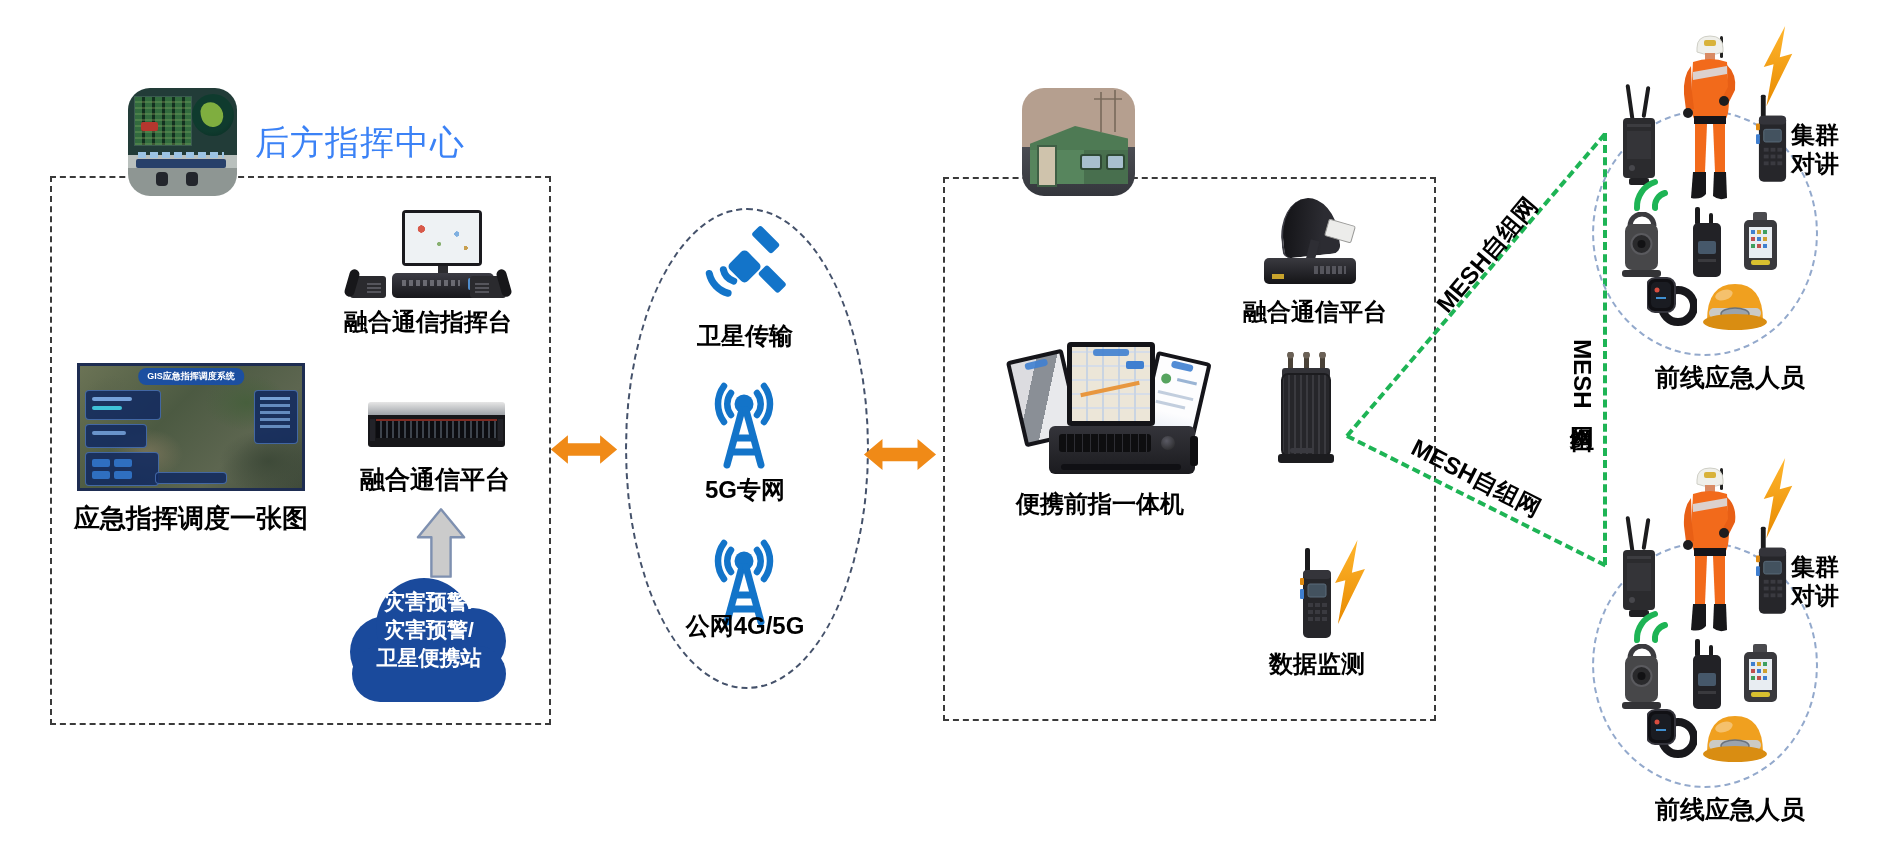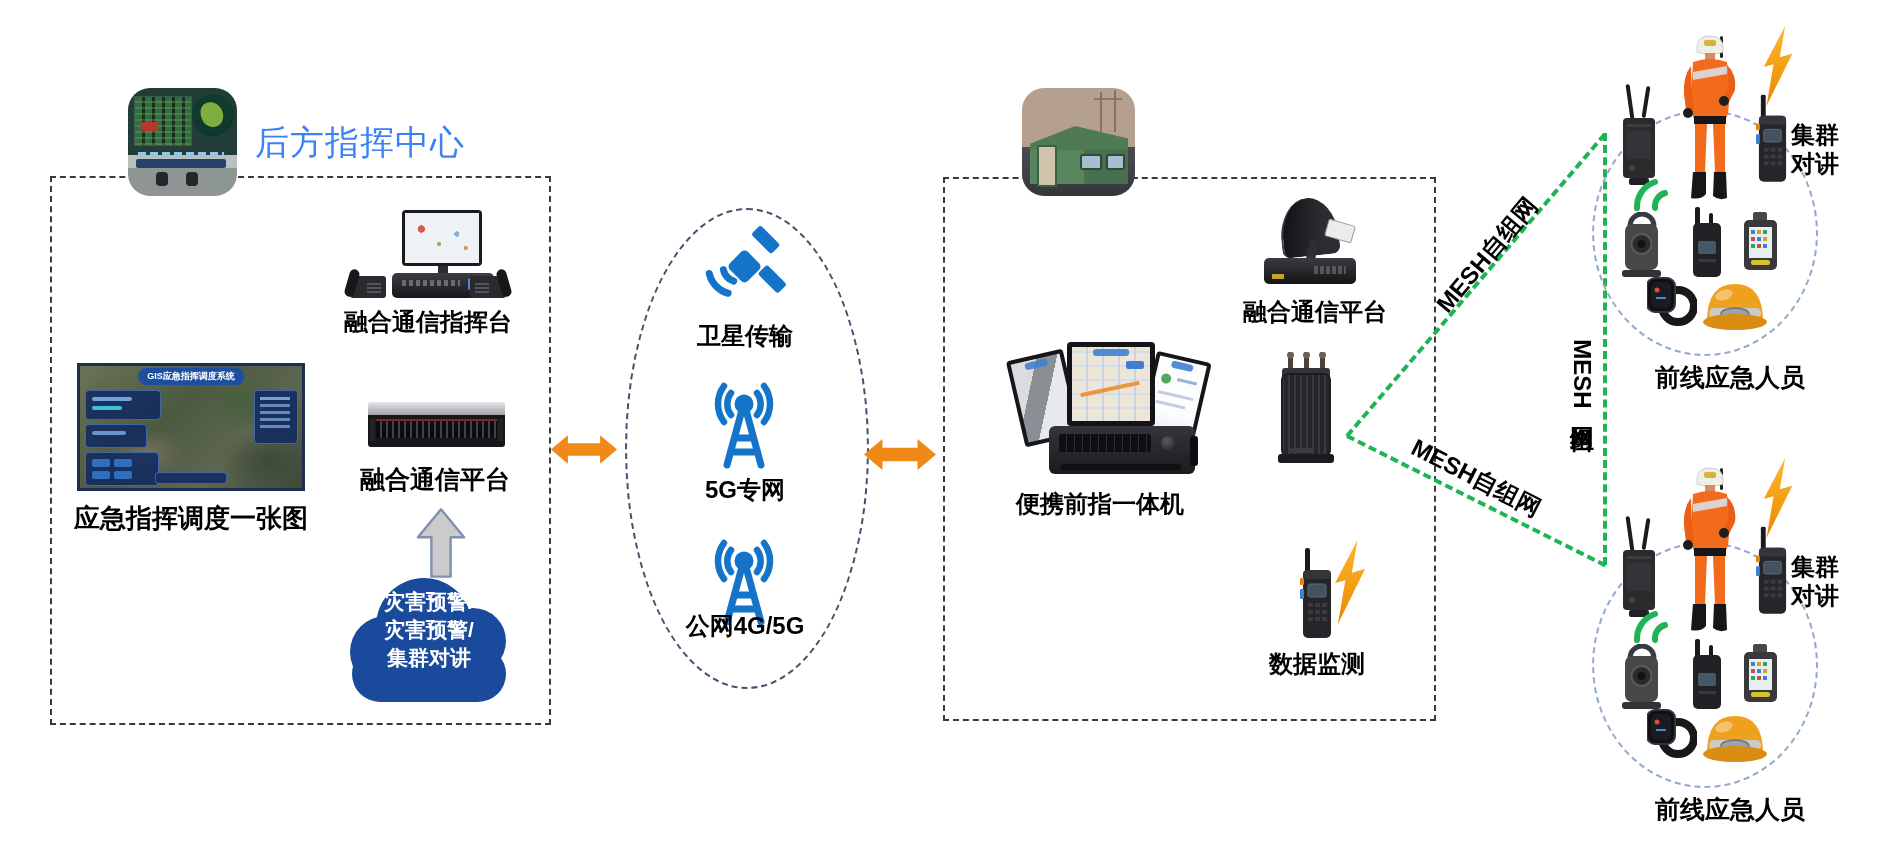--- a/index.html
+++ b/index.html
@@ -229,21 +229,21 @@
   </svg>
 
   <div class="abs" style="left:350px;top:566px;width:158px;height:137px">
     <div class="cl" style="left:0;top:50px;width:72px;height:72px"></div>
     <div class="cl" style="left:26px;top:12px;width:96px;height:96px"></div>
     <div class="cl" style="left:90px;top:42px;width:66px;height:66px"></div>
     <div class="cl" style="left:2px;top:80px;width:154px;height:56px;border-radius:28px"></div>
     <div class="abs" style="left:0;top:22px;width:100%;text-align:center;color:#fff;font-weight:700;font-size:21px;line-height:28px">
       <span style="display:block">灾害预警/</span>
       <span style="display:block">灾害预警/</span>
-      <span style="display:block">集群对讲</span>
+      <span style="display:block">卫星便携站</span>
     </div>
   </div>
 
   <svg class="abs" style="left:550px;top:431px" width="68" height="37" viewBox="0 0 76 38">
     <polygon points="1,19 20,3 20,12 56,12 56,3 75,19 56,35 56,26 20,26 20,35" fill="#F08A17"></polygon>
   </svg>
   <svg class="abs" style="left:862px;top:436px" width="76" height="37" viewBox="0 0 76 38">
     <polygon points="1,19 20,3 20,12 56,12 56,3 75,19 56,35 56,26 20,26 20,35" fill="#F08A17"></polygon>
   </svg>
 

